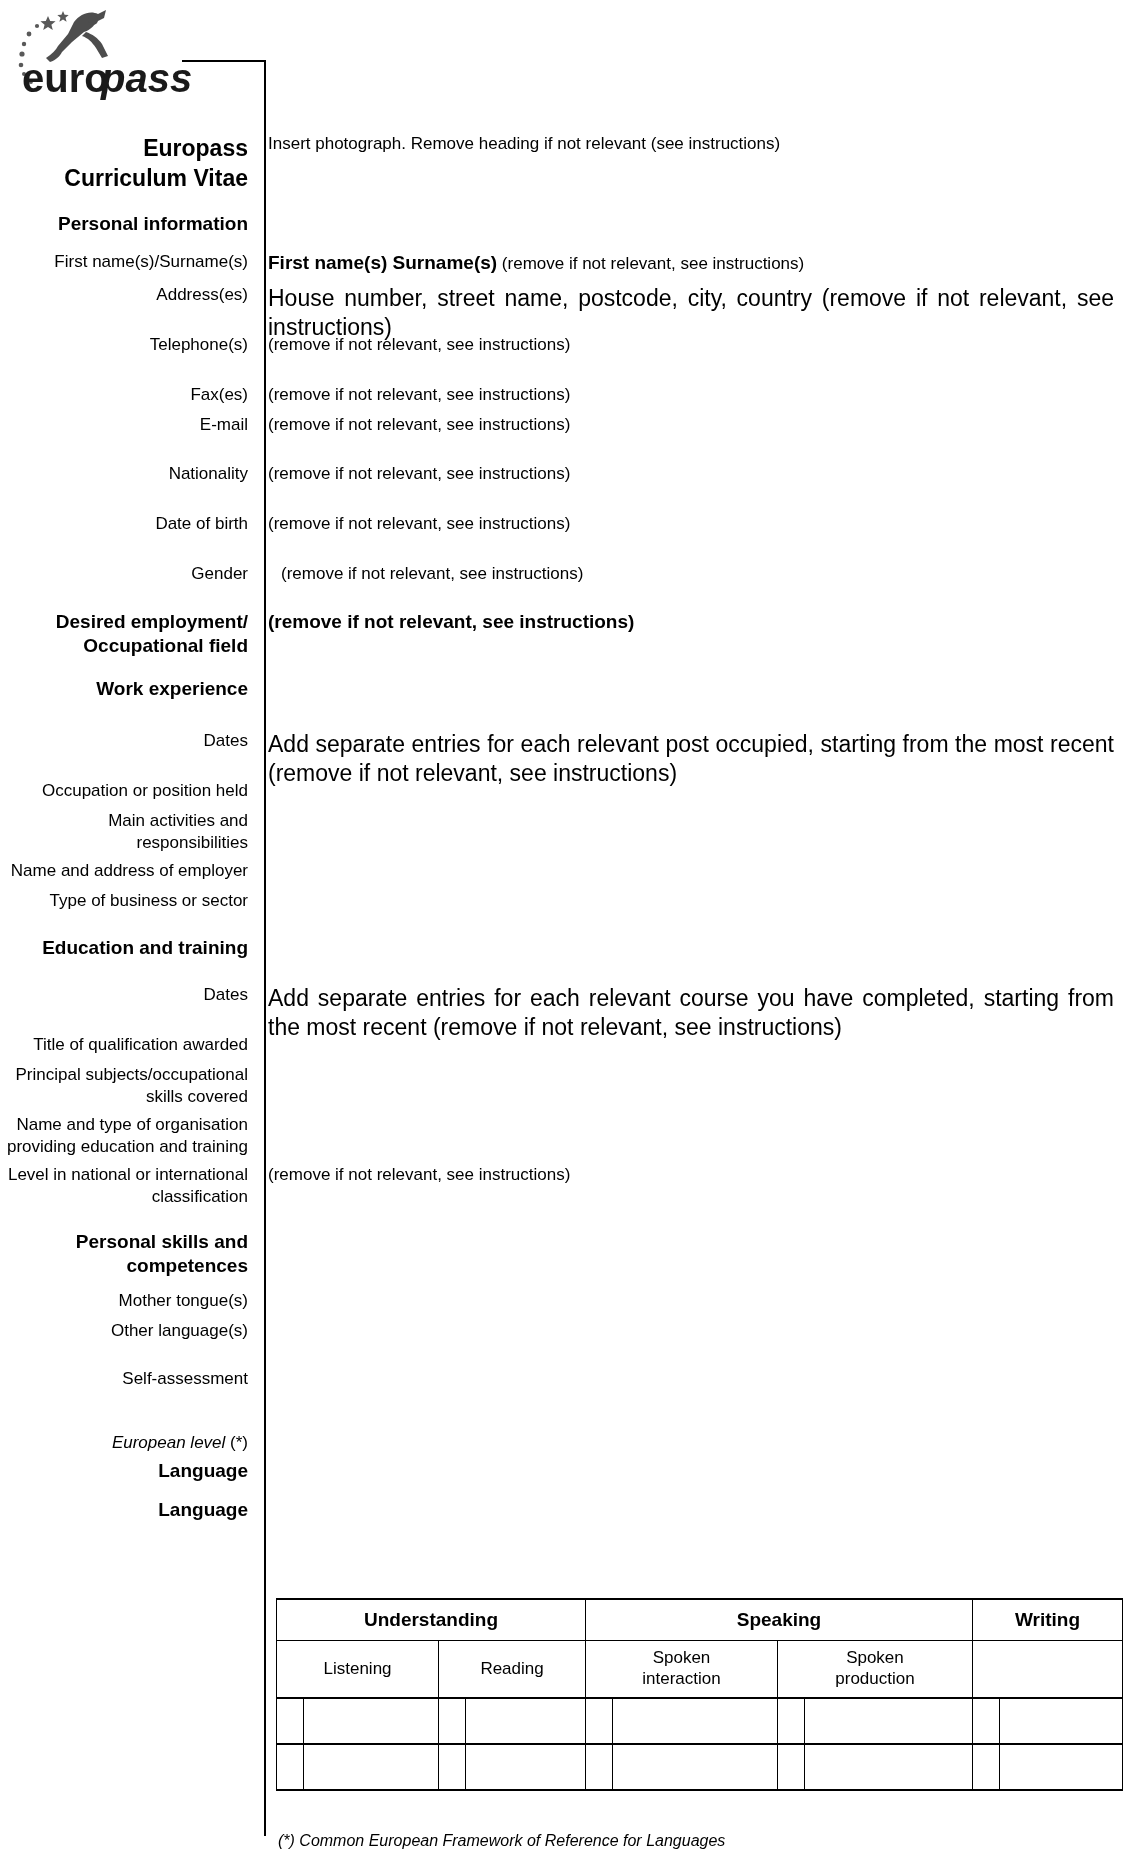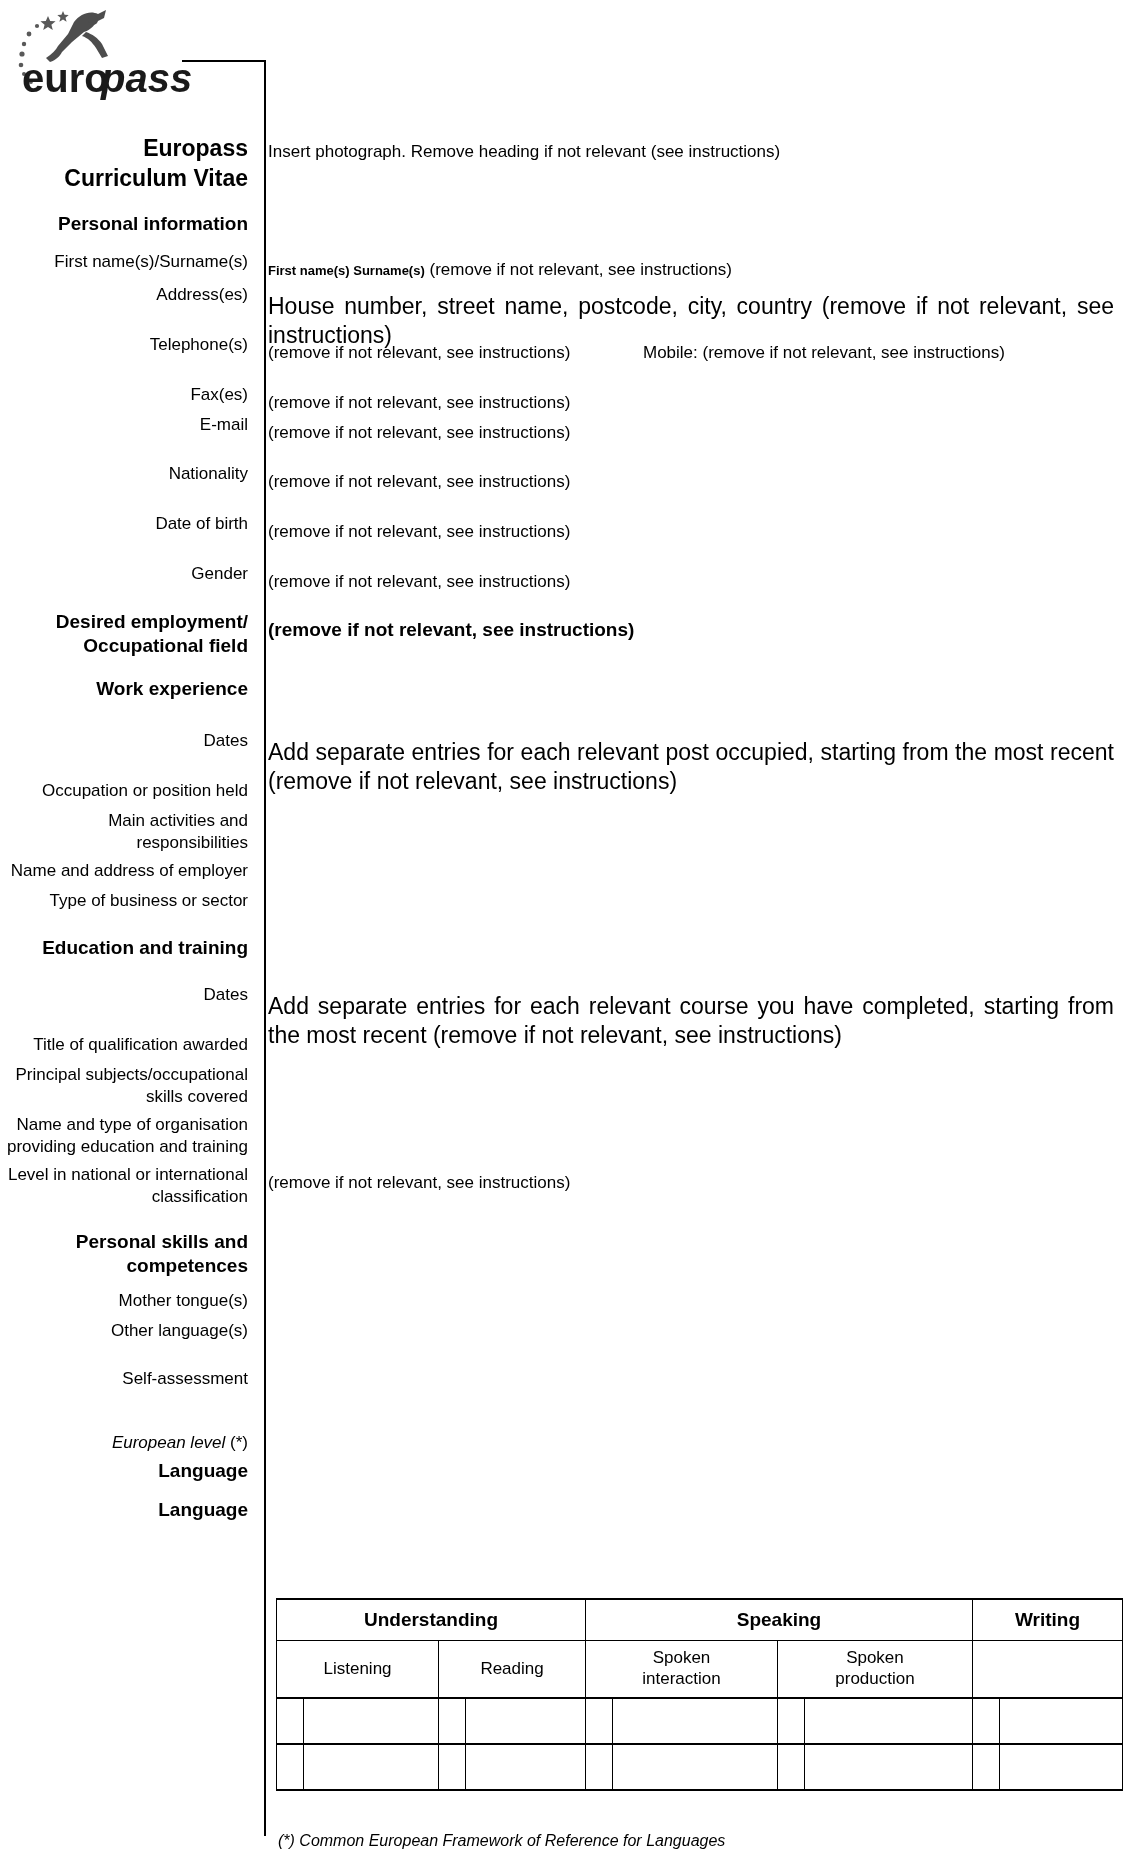--- a/index.html
+++ b/index.html
@@ -67,21 +67,20 @@
     flex: 0 0 256px;
     box-sizing: border-box;
     line-height: 1.28;
   }
   .val {
     flex: 1 1 auto;
     padding-left: 12px;
     box-sizing: border-box;
     line-height: 1.28;
     padding-right: 22px;
-    margin-top: 8px;
   }
 
   
   .t-title {
     font-size: 23px;
     font-weight: bold;
     line-height: 1.32;
   }
   .t-section {
     font-size: 19px;
@@ -97,21 +96,21 @@
   }
   .t-body {
     font-size: 17px;
     font-weight: normal;
   }
   .t-body-j {
     font-size: 23px;
     text-align: justify;
   }
   .t-strongname {
-    font-size: 13px;
+    font-size: 19px;
     font-weight: bold;
   }
   .t-hint {
     font-size: 17px;
     font-weight: normal;
   }
   .t-ital {
     font-style: italic;
   }
 
@@ -222,21 +221,20 @@
   <div class="row" style="top:284px;">
     <div class="lbl t-label">Address(es)</div>
     <div class="val t-body-j">House number, street name, postcode, city, country (remove if not relevant, see instructions)</div>
   </div>
 
   <div class="row" style="top:334px;">
     <div class="lbl t-label">Telephone(s)</div>
     <div class="val">
       <div class="two-col">
         <div class="c1 t-body">(remove if not relevant, see instructions)</div>
-        <div class="c2 t-body">Mobile: (remove if not relevant, see instructions)</div>
       </div>
     </div>
   </div>
 
   <div class="row" style="top:384px;">
     <div class="lbl t-label">Fax(es)</div>
     <div class="val t-body">(remove if not relevant, see instructions)</div>
   </div>
 
   <div class="row" style="top:414px;">
@@ -247,21 +245,21 @@
   <div class="row" style="top:463px;">
     <div class="lbl t-label">Nationality</div>
     <div class="val t-body">(remove if not relevant, see instructions)</div>
   </div>
 
   <div class="row" style="top:513px;">
     <div class="lbl t-label">Date of birth</div>
     <div class="val t-body">(remove if not relevant, see instructions)</div>
   </div>
 
-  <div class="row" style="top:563px;">
+  <div class="row" style="top:563px;gap:13px;">
     <div class="lbl t-label">Gender</div>
     <div class="val t-body">(remove if not relevant, see instructions)</div>
   </div>
 
   <div class="row" style="top:610px;">
     <div class="lbl t-label-b">
       <div>Desired employment/</div>
       <div>Occupational field</div>
     </div>
     <div class="val t-label-b">(remove if not relevant, see instructions)</div>

